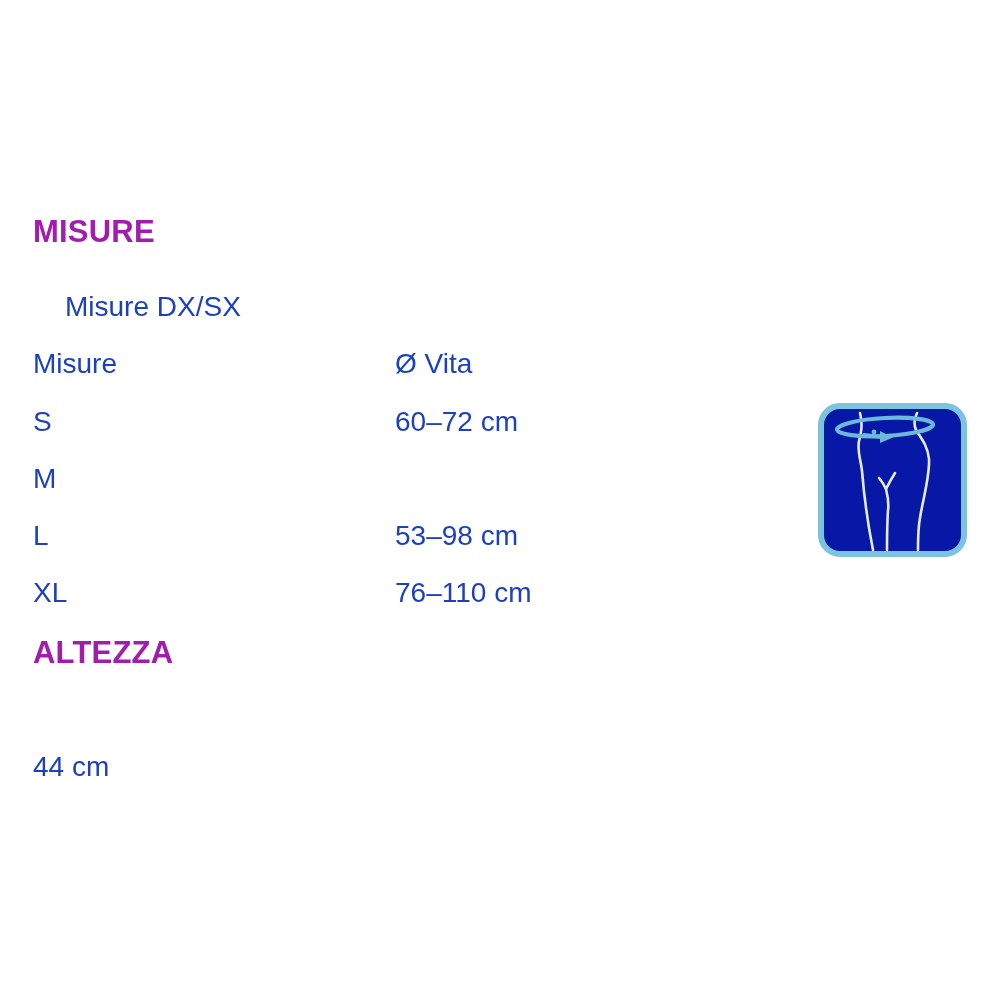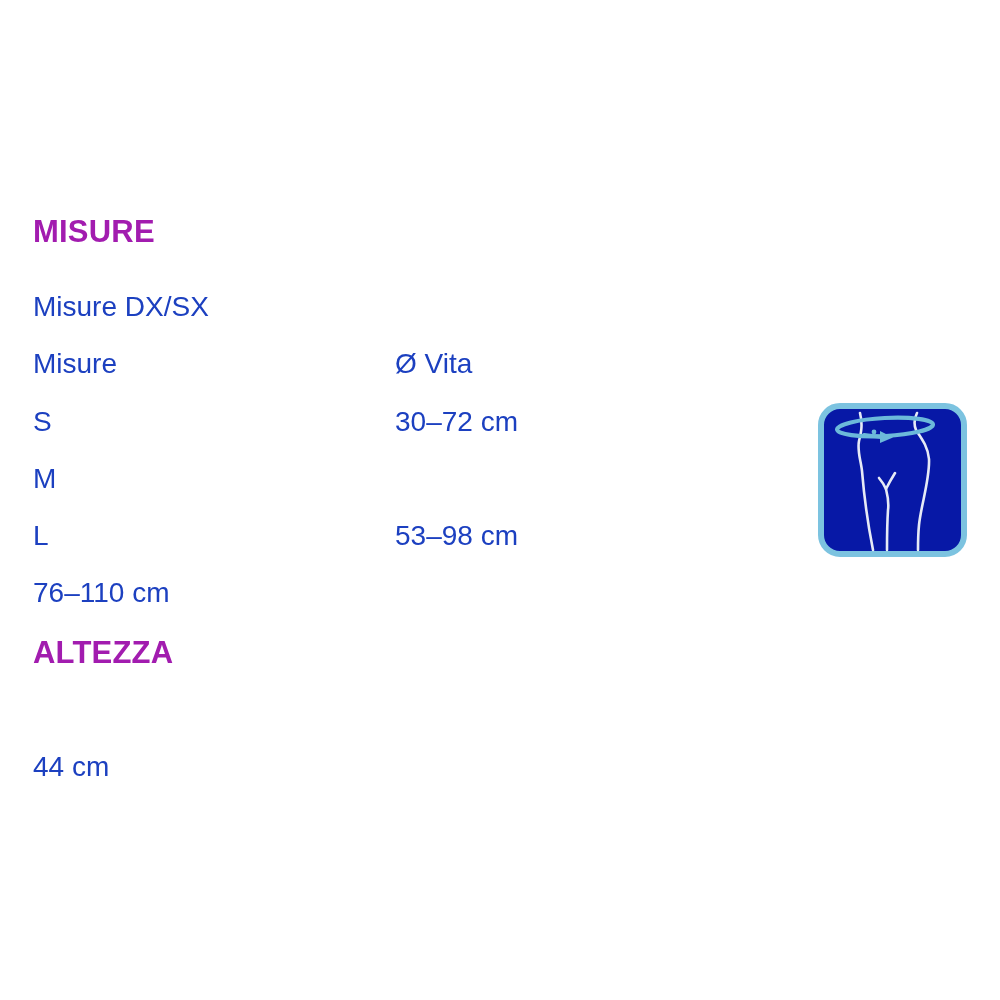--- a/index.html
+++ b/index.html
@@ -21,21 +21,21 @@
     letter-spacing: 0.2px;
   }
   .body-text {
     font-size: 28px;
     font-weight: 400;
     color: #1C40C0;
     line-height: 1.1;
   }
 
   #misure-title   { top: 215px; }
-  #misure-subtitle{ top: 292px; }
+  #misure-subtitle{ top: 292px; margin-left: 32px; }
 
   .table-row {
     position: absolute;
     left: 33px;
     width: 700px;
     display: flex;
   }
   .table-row .col-size  { width: 362px; flex: 0 0 362px; }
   .table-row .col-waist { flex: 1; }
 
@@ -67,30 +67,31 @@
   <p class="abs body-text" id="misure-subtitle">Misure DX/SX</p>
 
   <div>
     <div class="table-row" id="row-header">
       <span class="body-text col-size">Misure</span>
       <span class="body-text col-waist">Ø Vita</span>
     </div>
 
     <div class="table-row" id="row-0">
       <span class="body-text col-size">S</span>
-      <span class="body-text col-waist">30–72 cm</span>
+      <span class="body-text col-waist">60–72 cm</span>
     </div>
     <div class="table-row" id="row-1">
       <span class="body-text col-size">M</span>
     </div>
     <div class="table-row" id="row-2">
       <span class="body-text col-size">L</span>
       <span class="body-text col-waist">53–98 cm</span>
     </div>
     <div class="table-row" id="row-3">
+      <span class="body-text col-size">XL</span>
       <span class="body-text col-waist">76–110 cm</span>
     </div>
   </div>
 
   <div id="waist-icon-box">
     <svg viewBox="0 0 149 154" xmlns="http://www.w3.org/2000/svg" aria-hidden="true">
 
       <rect x="3" y="3" width="143" height="148" rx="19" ry="19" fill="#0718A6" stroke="#7CC3E0" stroke-width="6"></rect>
 
       <g fill="none" stroke="#E6EAF6" stroke-width="2.6" stroke-linecap="round">

